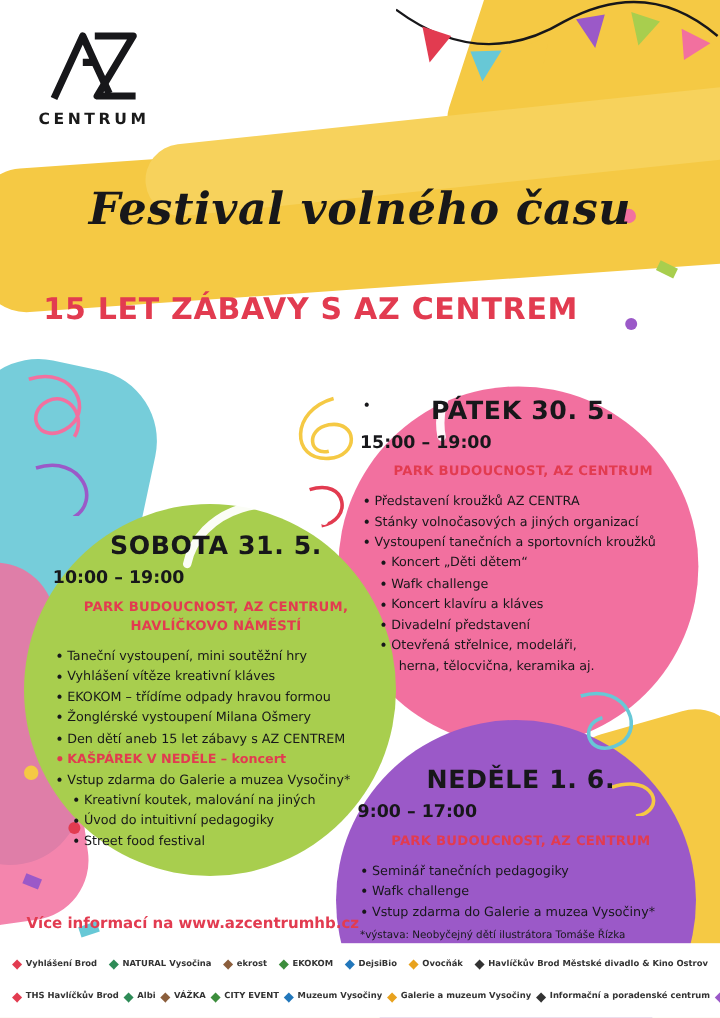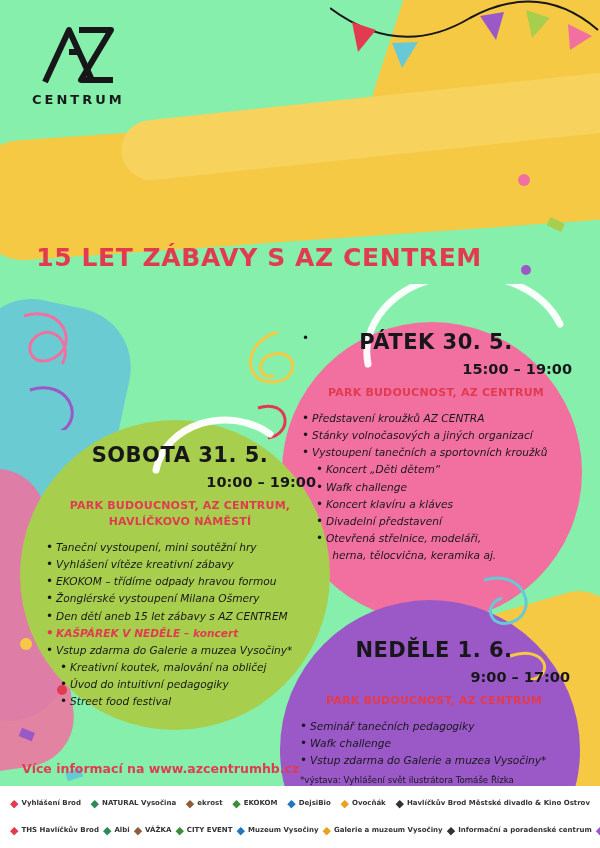--- a/index.html
+++ b/index.html
@@ -8,21 +8,21 @@
     font-family: "DejaVu Sans", sans-serif;
     overflow: hidden;
   }
   body {
     position: relative;
     background: #FDF4DC;
   }
   .poster {
     position: absolute; inset: 0;
     width: 600px; height: 848px;
-    background: #86efac;
+    background: #ffffff;
     overflow: hidden;
   }
   
   .blob {
     position: absolute;
     border-radius: 50%;
     z-index: 1;
   }
   .blob-pink {
     width: 300px; height: 300px;
@@ -156,36 +156,35 @@
     font-weight: bold;
     font-size: 21px;
     color: #17171A;
     text-align: center;
     letter-spacing: 0.5px;
   }
   .day-time {
     font-weight: bold;
     font-size: 14.5px;
     color: #17171A;
-    text-align: right;
+    text-align: left;
     margin-top: 7px;
   }
   .day-place {
     font-weight: bold;
     font-size: 11px;
     color: #E23B50;
     text-align: center;
     margin-top: 8px;
     line-height: 1.45;
     letter-spacing: .2px;
   }
   .day ul {
     margin-top: 9px;
     list-style: none;
-    font-style: italic;
   }
   .day li {
     font-size: 10.6px;
     color: #17171A;
     line-height: 1.62;
     padding-left: 12px;
     position: relative;
   }
   .day li::before {
     content: "•";
@@ -316,20 +315,21 @@
   </svg>
 
   <div class="logo">
     <svg class="logo-mark" viewBox="0 0 78 62">
       <path d="M6,58 L30,6 L40,28 L30,28 M40,28 L52,54" stroke="#17171A" stroke-width="6" fill="none" stroke-linejoin="round"></path>
       <path d="M40,6 L72,6 L42,56 L74,56" stroke="#17171A" stroke-width="6" fill="none" stroke-linejoin="round"></path>
     </svg>
     <div class="logo-text">CENTRUM</div>
   </div>
 
+  <div class="title-main">Festival volného času</div>
   <div class="title-sub">15 LET ZÁBAVY S AZ CENTREM</div>
 
   <div class="day" id="friday">
     <div class="day-name">PÁTEK 30. 5.</div>
     <div class="day-time">15:00 – 19:00</div>
     <div class="day-place">PARK BUDOUCNOST, AZ CENTRUM</div>
     <ul>
         <li>Představení kroužků AZ CENTRA</li>
         <li>Stánky volnočasových a jiných organizací</li>
         <li>Vystoupení tanečních a sportovních kroužků</li>
@@ -343,43 +343,43 @@
 
   </div>
 
   <div class="day" id="saturday">
     <div class="day-name">SOBOTA 31. 5.</div>
     <div class="day-time">10:00 – 19:00</div>
     <div class="day-place" style="white-space:pre-line">PARK BUDOUCNOST, AZ CENTRUM,
 HAVLÍČKOVO NÁMĚSTÍ</div>
     <ul>
         <li>Taneční vystoupení, mini soutěžní hry</li>
-        <li>Vyhlášení vítěze kreativní zábavy</li>
+        <li>Vyhlášení vítěze kreativní kláves</li>
         <li>EKOKOM – třídíme odpady hravou formou</li>
         <li>Žonglérské vystoupení Milana Ošmery</li>
         <li>Den dětí aneb 15 let zábavy s AZ CENTREM</li>
         <li class="hl">KAŠPÁREK V NEDĚLE – koncert</li>
         <li>Vstup zdarma do Galerie a muzea Vysočiny*</li>
-        <li class="sub">Kreativní koutek, malování na obličej</li>
+        <li class="sub">Kreativní koutek, malování na jiných</li>
         <li class="sub">Úvod do intuitivní pedagogiky</li>
         <li class="sub">Street food festival</li>
       </ul>
 
   </div>
 
   <div class="day" id="sunday">
     <div class="day-name">NEDĚLE 1. 6.</div>
     <div class="day-time">9:00 – 17:00</div>
     <div class="day-place">PARK BUDOUCNOST, AZ CENTRUM</div>
     <ul>
         <li>Seminář tanečních pedagogiky</li>
         <li>Wafk challenge</li>
         <li>Vstup zdarma do Galerie a muzea Vysočiny*</li>
       </ul>
-    <div class="note">*výstava: Vyhlášení svět ilustrátora Tomáše Řízka</div>
+    <div class="note">*výstava: Neobyčejný dětí ilustrátora Tomáše Řízka</div>
   </div>
 
   <div class="more-info">Více informací na www.azcentrumhb.cz</div>
 
   <div class="bottom-strip"></div>
   <div class="sponsors">
     <div class="sponsor-row" id="sponsor-row-1">
         <div class="sponsor">
           <span class="sp-badge" style="color: rgb(226, 59, 80);">◆</span>
           <span>Vyhlášení Brod</span>

